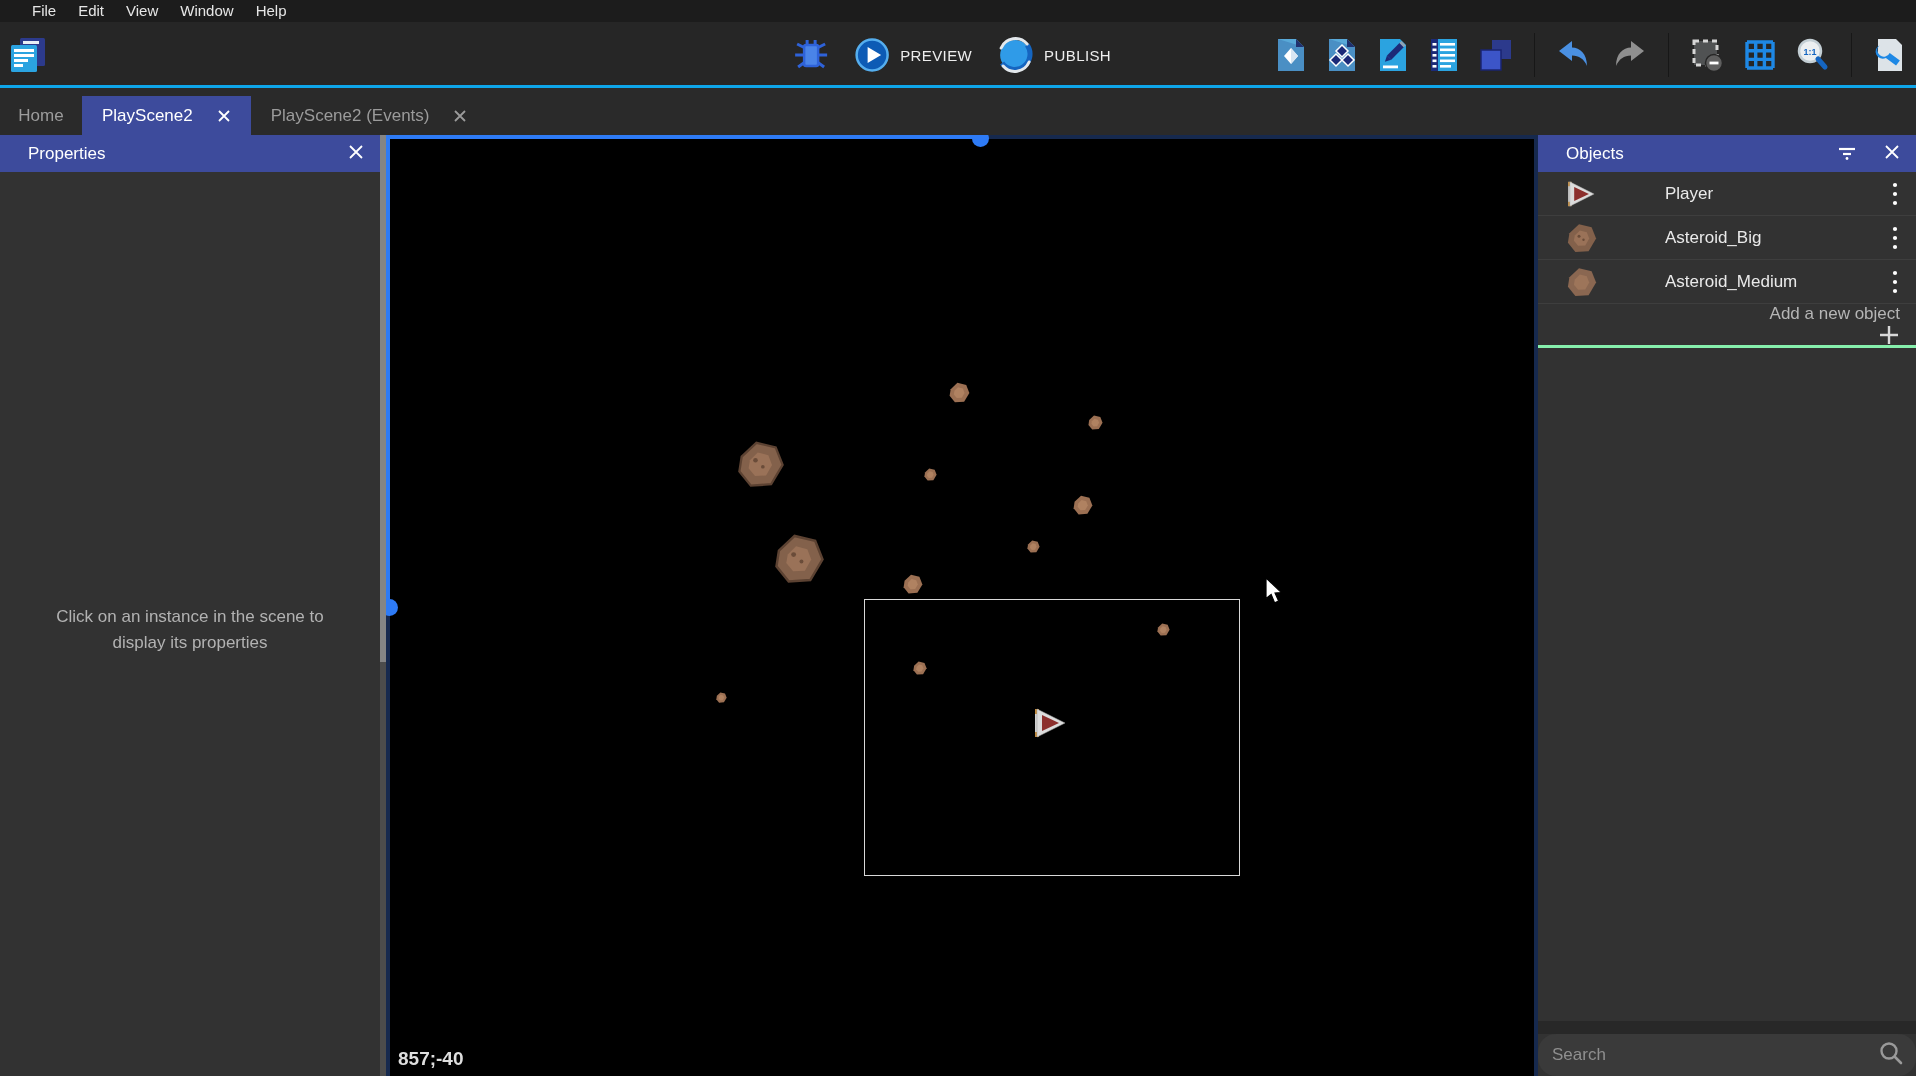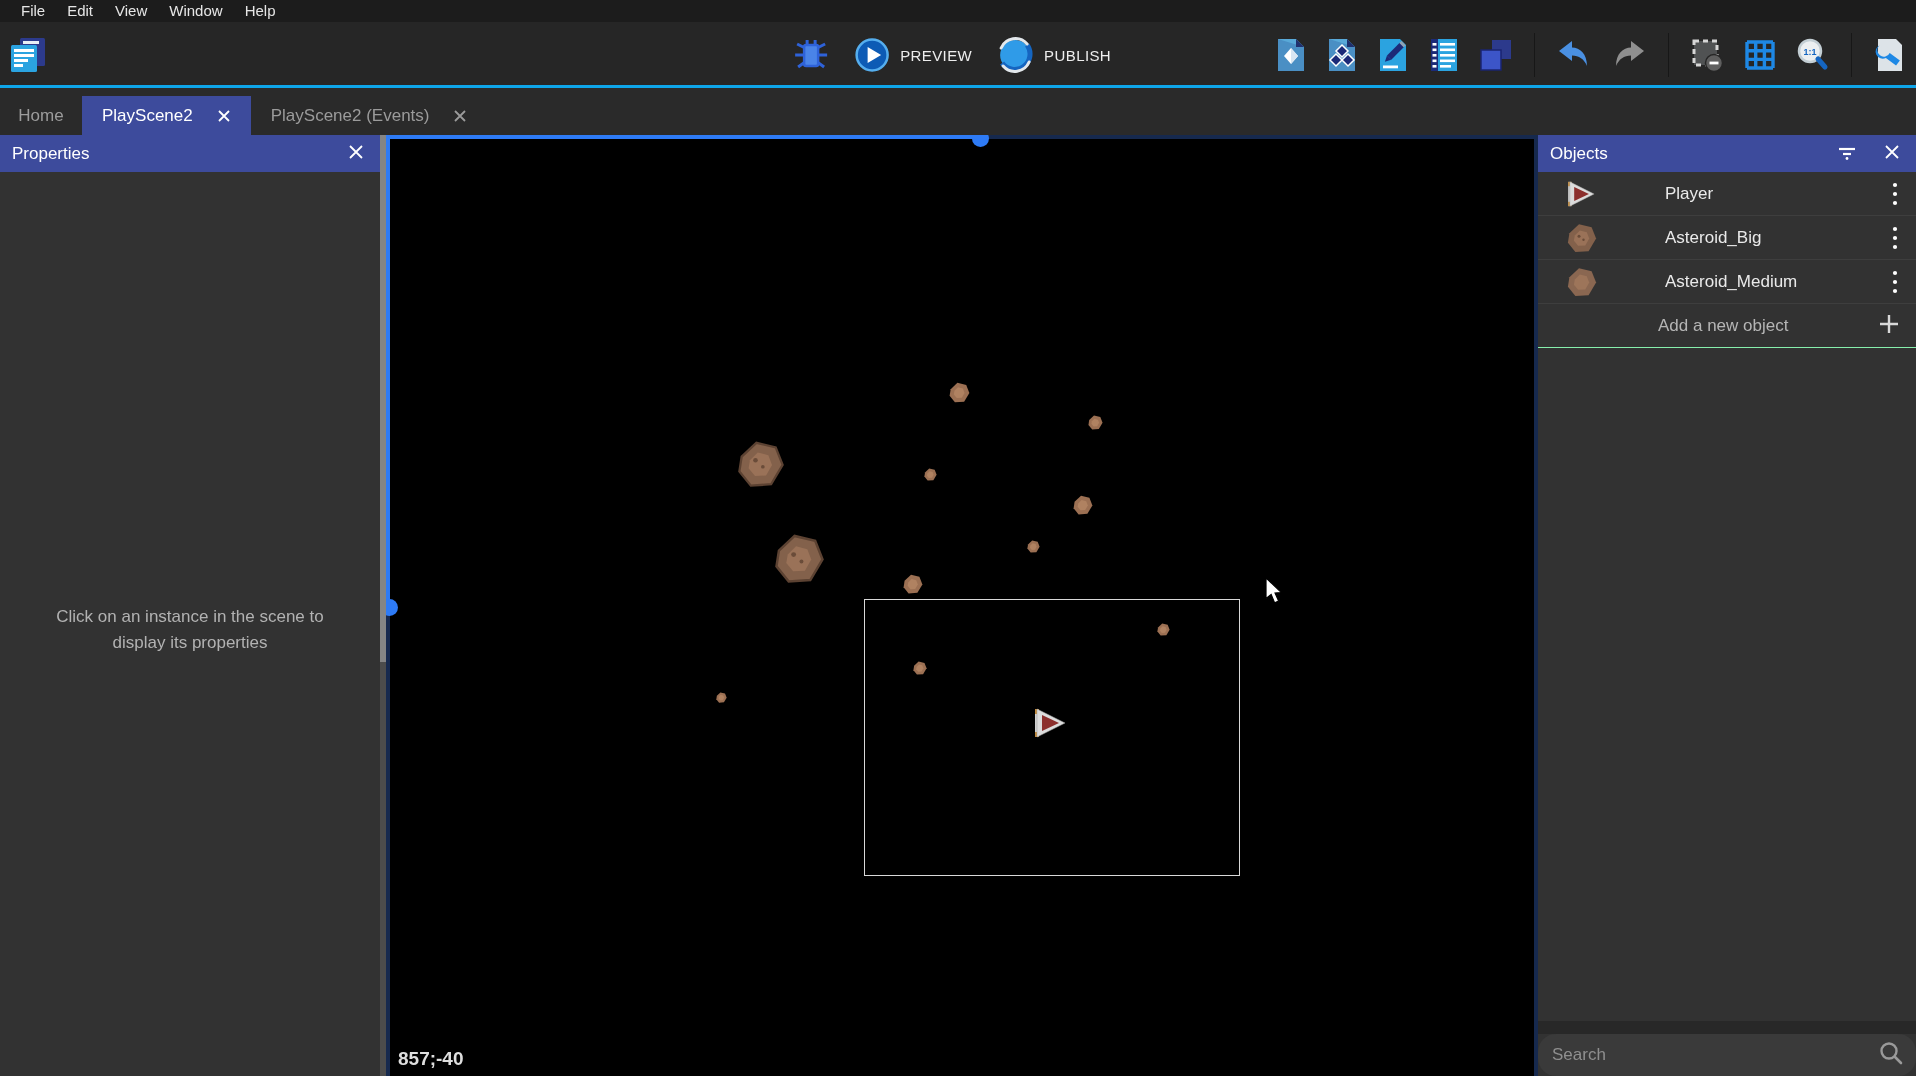--- a/index.html
+++ b/index.html
@@ -5,41 +5,41 @@
   :root{
     --indigo:#3d4b9c; --accent:#2e7bf6; --navy:#16294e;
     --menubar:#1c1c1c; --toolbar:#262626; --tabbar:#2a2a2a; --panel:#323232;
   }
   *{box-sizing:border-box; margin:0; padding:0;}
   html,body{width:1916px;height:1076px;overflow:hidden;background:#1c1c1c;
     font-family:"Liberation Sans", sans-serif; -webkit-font-smoothing:antialiased;}
   #root{width:1916px;height:1076px;display:flex;flex-direction:column;}
 
   
-  .menubar{height:22px;background:var(--menubar);display:flex;align-items:center;padding-left:10px;flex:0 0 auto;}
+  .menubar{height:22px;background:var(--menubar);display:flex;align-items:center;padding-left:21px;flex:0 0 auto;}
   .menu-item{color:#e6e6e6;font-size:15px;padding:0 11px;line-height:22px;cursor:default;}
 
   
   .toolbar{height:66px;background:var(--toolbar);position:relative;flex:0 0 auto;border-bottom:3px solid #0ea5e9;}
   .tb-left{position:absolute;left:8px;top:13px;}
   .tb-center{position:absolute;left:50%;top:0;height:66px;transform:translateX(-52%);display:flex;align-items:center;gap:24px;}
   .tb-right{position:absolute;right:10px;top:0;height:66px;display:flex;align-items:center;gap:17px;}
   .tbtn{background:none;border:none;display:flex;align-items:center;gap:10px;cursor:pointer;padding:0;}
   .tbtn span{color:#ededed;font-size:15px;letter-spacing:.4px;}
   .tb-sep{width:1px;height:44px;background:#171717;margin:0 3px;}
 
   
   .tabbar{height:47px;background:var(--tabbar);display:flex;align-items:flex-end;flex:0 0 auto;}
   .tab{height:39px;display:flex;align-items:center;padding:0 20px;font-size:17px;color:#9b9b9b;cursor:pointer;gap:24px;}
   .tab.active{background:var(--indigo);color:#ffffff;}
   .tab .x{display:flex;align-items:center;}
 
   
   .main{flex:1;display:flex;min-height:0;}
-  .panel-header{height:37px;background:var(--indigo);display:flex;align-items:center;padding:0 16px 0 12px;flex:0 0 auto;}
+  .panel-header{height:37px;background:var(--indigo);display:flex;align-items:center;padding:0 16px 0 28px;flex:0 0 auto;}
   .panel-header .ttl{color:#fff;font-size:17px;flex:0 0 auto;}
   .panel-header .spacer{flex:1;}
 
   .props{width:380px;background:var(--panel);display:flex;flex-direction:column;}
   .props-body{flex:1;display:flex;justify-content:center;}
   .props-body p{margin-top:432px;width:316px;text-align:center;color:#b2b2b2;font-size:17px;line-height:1.55;}
 
   .divider{width:6px;background:linear-gradient(#858585 0 56%, #4c4c4c 56% 100%);}
 
   .canvas{flex:1;position:relative;background:#000;overflow:hidden;}
@@ -54,21 +54,21 @@
   .sel-rect{position:absolute;border:1px solid #d9d9d9;}
   .ship{position:absolute;}
   .cursor{position:absolute;}
   .coords{position:absolute;left:12px;bottom:6px;color:#dedede;font-size:19px;font-weight:700;text-shadow:0 1px 2px #000,1px 0 2px #000;}
 
   .objects{width:378px;background:var(--panel);display:flex;flex-direction:column;}
   .obj-row{height:44px;display:flex;align-items:center;border-bottom:1px solid #3e3e3e;padding:0 14px 0 22px;cursor:pointer;gap:27px;}
   .obj-icon{width:44px;display:flex;justify-content:center;flex:0 0 auto;}
   .obj-label{color:#eaeaea;font-size:17px;margin-left:34px;flex:1;}
   .kebab{display:flex;align-items:center;padding:4px;}
-  .add-row{height:44px;display:flex;align-items:center;border-bottom:1px solid #86efac;padding:0 16px;}
+  .add-row{height:44px;display:flex;align-items:flex-end;border-bottom:3px solid #86efac;padding:0 16px;flex-direction:column;}
   .add-label{color:#b5b5b5;font-size:17px;margin-left:104px;flex:1;}
   .obj-spacer{flex:1;}
   .obj-strip{height:13px;background:#282828;}
   .search{height:42px;background:#3a3a3a;display:flex;align-items:center;padding:0 12px 0 14px;border-radius:18px;}
   .search input{flex:1;background:transparent;border:none;outline:none;color:#d0d0d0;font-size:17px;}
   .search input::placeholder{color:#8f8f8f;opacity:1;}
 </style>
 </head>
 <body>
 

